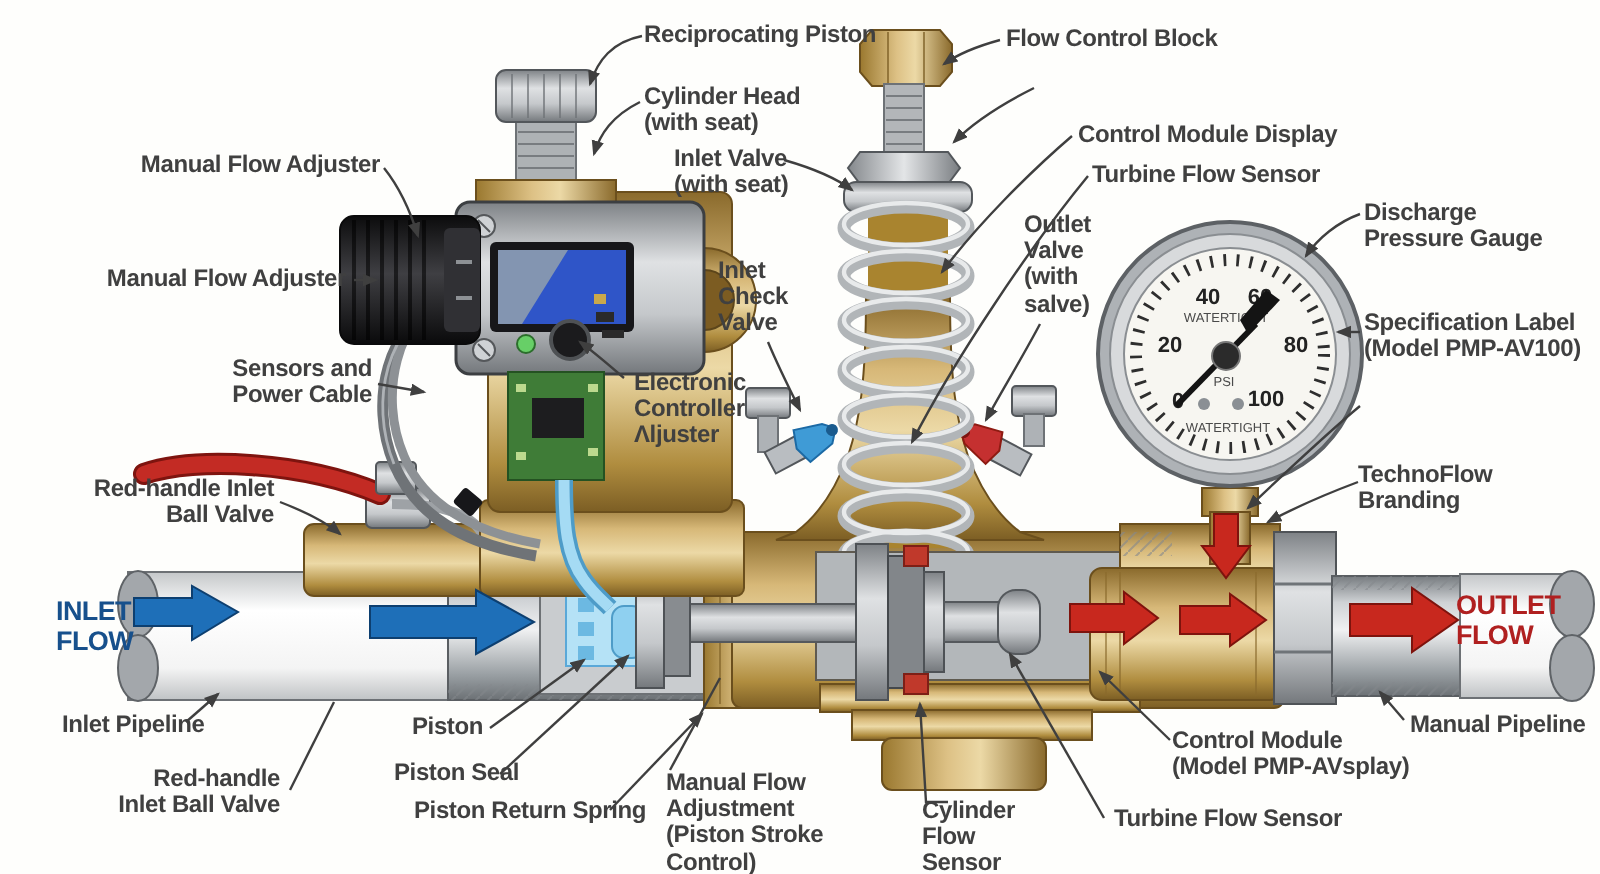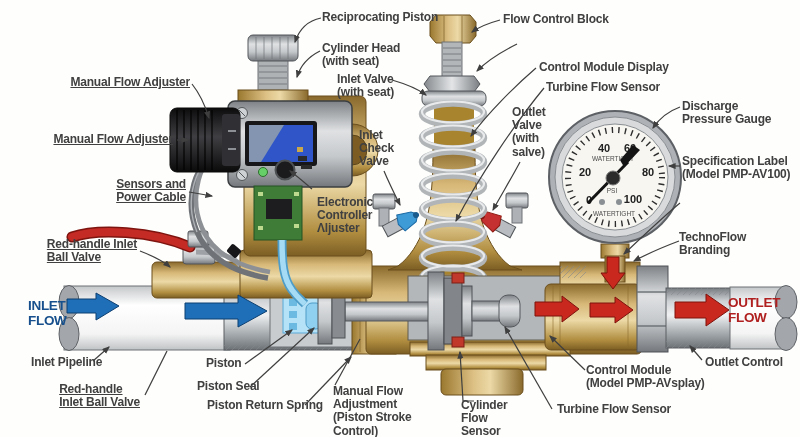--- a/index.html
+++ b/index.html
@@ -1,21 +1,21 @@
 <!DOCTYPE html>
 <html><head>
 <meta charset="utf-8">
 <style>
   html,body{margin:0;padding:0;background:#ffffff;}
   #stage{position:relative;width:800px;height:437px;background:#fefefc;overflow:hidden;
          font-family:"Liberation Sans",sans-serif;}
   #art{position:absolute;left:0;top:0;}
   .lbl{position:absolute;font-size:12px;font-weight:bold;line-height:1.1;
        letter-spacing:-0.2px;color:#404040;white-space:pre-line;}
-  .lbl.r{text-align:left;text-decoration:underline;}
+  .lbl.r{text-align:right;}
   .lbl.c{text-align:left;}
   .flowtxt{font-size:13.5px;font-weight:800;letter-spacing:-0.3px;line-height:1.12;}
   .blue{color:#17508c;}
   .red{color:#b02020;}
 </style>
 </head>
 <body>
 
 <div id="stage">
 <svg id="art" width="800" height="437" viewBox="0 0 800 437">
@@ -354,35 +354,35 @@
 <div class="lbl" style="left:197px;top:380px">Piston Seal</div>
 <div class="lbl" style="left:207px;top:399px">Piston Return Spring</div>
 <div class="lbl c" style="left:333px;top:385px;width:112px">Manual Flow
 Adjustment
 (Piston Stroke Control)</div>
 <div class="lbl c" style="left:461px;top:399px;width:68px">Cylinder
 Flow Sensor</div>
 <div class="lbl" style="left:557px;top:403px">Turbine Flow Sensor</div>
 <div class="lbl" style="left:586px;top:364px">Control Module
 (Model PMP-AVsplay)</div>
-<div class="lbl" style="left:705px;top:356px">Outlet Control</div>
+<div class="lbl" style="left:705px;top:356px">Manual Pipeline</div>
 <div class="lbl flowtxt red c" style="left:728px;top:295px;width:52px">OUTLET
 FLOW</div>
 <div class="lbl" style="left:679px;top:231px">TechnoFlow
 Branding</div>
 <div class="lbl" style="left:682px;top:155px">Specification Label
 (Model PMP-AV100)</div>
 <div class="lbl" style="left:682px;top:100px">Discharge
 Pressure Gauge</div>
 <div class="lbl" style="left:503px;top:13px">Flow Control Block</div>
 <div class="lbl" style="left:539px;top:61px">Control Module Display</div>
 <div class="lbl" style="left:546px;top:81px">Turbine Flow Sensor</div>
 <div class="lbl c" style="left:512px;top:106px;width:48px">Outlet
 Valve
 (with
 salve)</div>
 <div class="lbl c" style="left:359px;top:129px;width:50px">Inlet
 Check
 Valve</div>
-<div class="lbl" style="left:317px;top:196px">Electronic
+<div class="lbl" style="left:317px;top:185px">Electronic
 Controller
 Λljuster</div>
 </div>
 
 </body></html>

